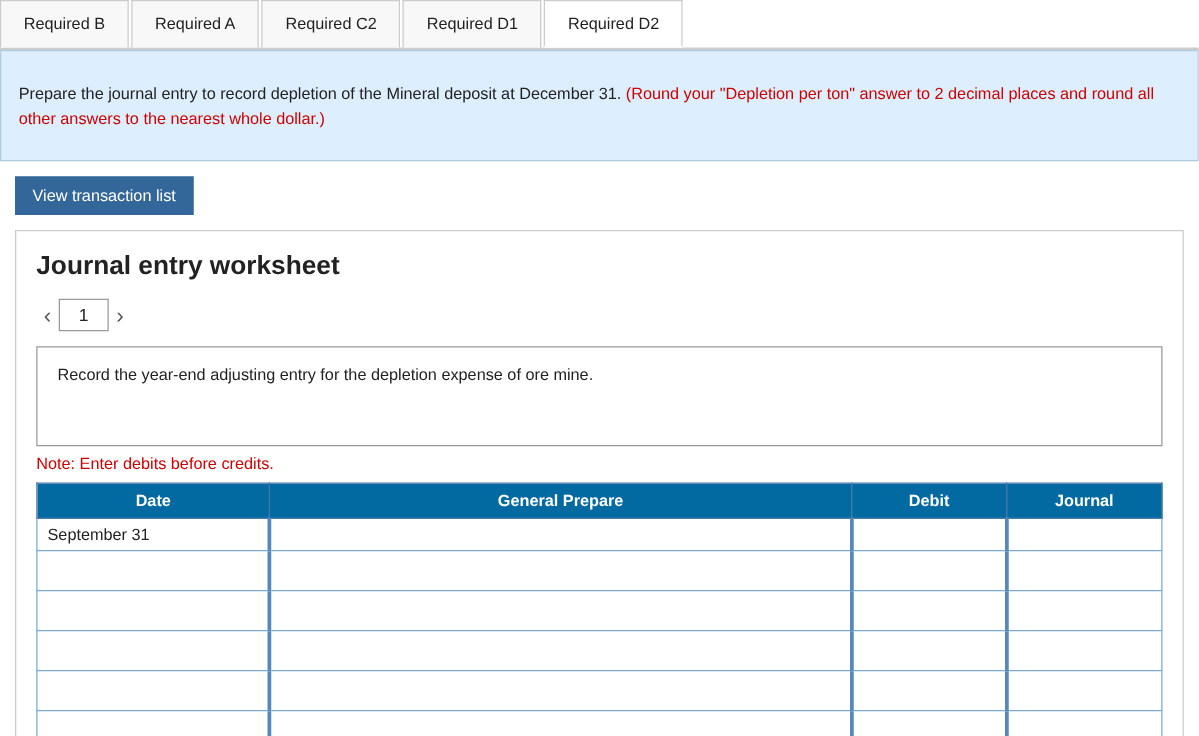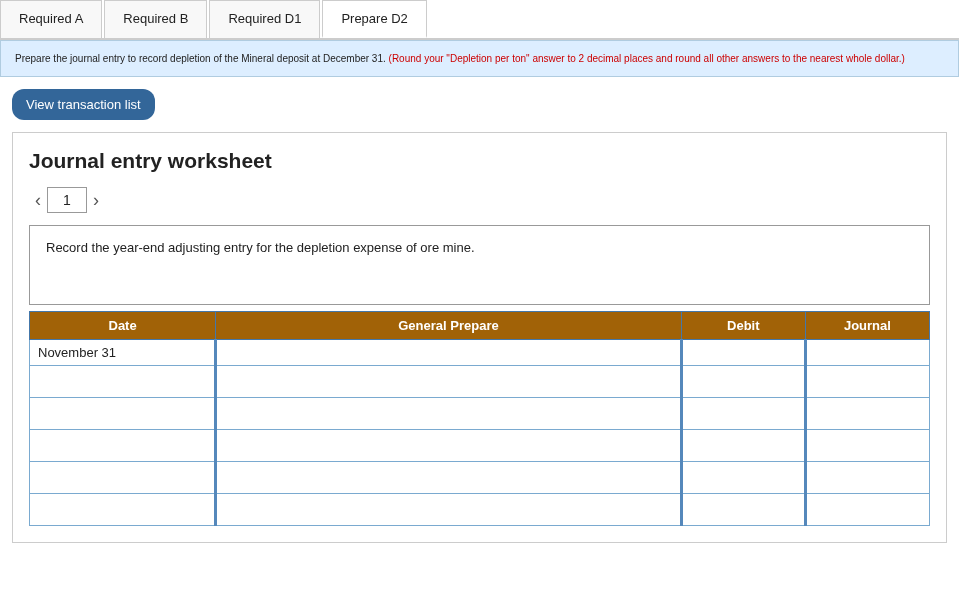--- a/index.html
+++ b/index.html
@@ -31,40 +31,40 @@
     .tab.active {
       background: #fff;
       border-bottom: 2px solid #fff;
       font-weight: normal;
     }
 
     
     .instruction-banner {
       background: #ddeeff;
       border: 1px solid #b0cce0;
-      padding: 10px 14px;
+      padding: 24px 14px;
       margin: 0;
-      font-size: 10px;
+      font-size: 13px;
       line-height: 1.5;
       color: #222;
     }
     .instruction-banner .highlight {
       color: #cc0000;
     }
 
     
     .btn-view-transaction {
       background: #336699;
       color: #fff;
       border: none;
       padding: 8px 14px;
       margin: 12px 12px;
       cursor: pointer;
       font-size: 13px;
-      border-radius: 12px;
+      border-radius: 0;
     }
 
     
     .worksheet-container {
       margin: 0 12px 12px 12px;
       border: 1px solid #ccc;
       padding: 16px;
       background: #fff;
     }
 
@@ -116,21 +116,21 @@
       margin-bottom: 8px;
     }
 
     
     .journal-table {
       width: 100%;
       border-collapse: collapse;
       border: 1px solid #5588bb;
     }
     .journal-table th {
-      background: #a16207;
+      background: #0369a1;
       color: #fff;
       border: 1px solid #4477aa;
       padding: 6px 10px;
       font-weight: bold;
       font-size: 13px;
       text-align: center;
       margin-left: 44px;
     }
     .journal-table td {
       border: 1px solid #7aaad0;
@@ -163,24 +163,25 @@
       border-left: 3px solid #5588bb;
     }
   </style>
 </head>
 <body>
 
 
 
 
 <div class="tabs">
-<div class="tab">Required A</div>
-    <div class="tab">Required B</div>
+<div class="tab">Required B</div>
+    <div class="tab">Required A</div>
+    <div class="tab">Required C2</div>
     <div class="tab">Required D1</div>
-    <div class="tab active">Prepare D2</div>
+    <div class="tab active">Required D2</div>
   </div>
 
 
 <div class="instruction-banner">
   <span>Prepare the journal entry to record depletion of the Mineral deposit at December 31.</span>
   <span class="highlight">(Round your "Depletion per ton" answer to 2 decimal places and round all other answers to the nearest whole dollar.)</span>
 </div>
 
 
 <button class="btn-view-transaction">View transaction list</button>
@@ -192,33 +193,34 @@
   <div class="nav-row">
     <button class="nav-btn">‹</button>
     <div class="nav-page-box">1</div>
     <button class="nav-btn">›</button>
   </div>
 
   <div class="description-box">
     <span>Record the year-end adjusting entry for the depletion expense of ore mine.</span>
   </div>
 
+  <div class="note-text">Note: Enter debits before credits.</div>
 
   <table class="journal-table">
     <thead>
       <tr>
         <th style="width:120px;">Date</th>
         <th style="width:300px;">General Prepare</th>
         <th style="width:80px;">Debit</th>
         <th style="width:80px;">Journal</th>
       </tr>
     </thead>
     <tbody id="journal-tbody">
     <tr>
-          <td class="date-cell">November 31</td>
+          <td class="date-cell">September 31</td>
           <td class="gj-cell"><input type="text" style=""></td>
           <td class="debit-cell"><input type="text" style=""></td>
           <td class="credit-cell"><input type="text" style=""></td>
         </tr>
         <tr>
           <td class="date-cell"><input type="text" style=""></td>
           <td class="gj-cell"><input type="text" style=""></td>
           <td class="debit-cell"><input type="text" style=""></td>
           <td class="credit-cell"><input type="text" style=""></td>
         </tr>

